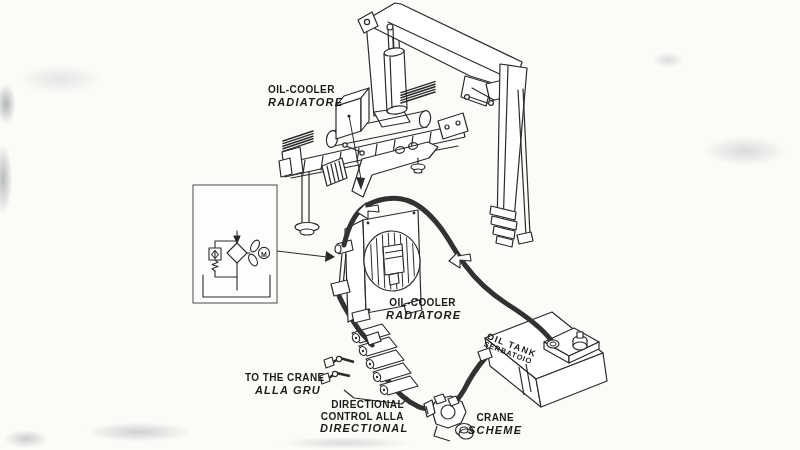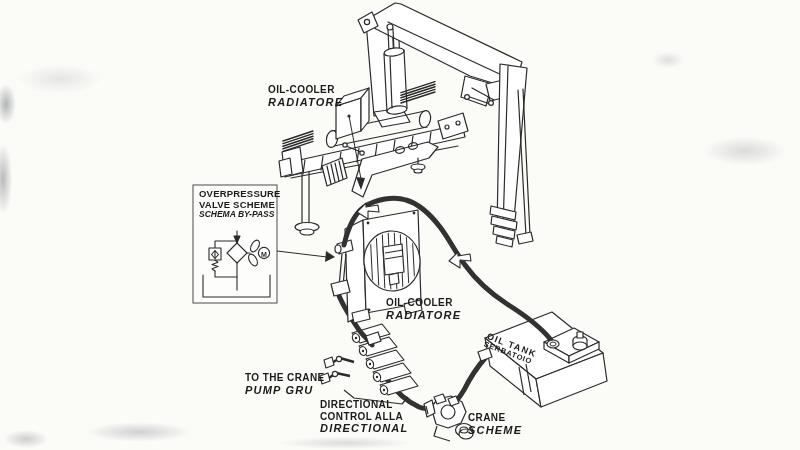--- a/index.html
+++ b/index.html
@@ -1,20 +1,20 @@
 <!DOCTYPE html>
 <html><head>
 <meta charset="utf-8">
 <style>
   html,body{margin:0;padding:0;background:#ffffff;}
   .stage{position:relative;width:800px;height:450px;background:#fbfbf8;overflow:hidden;
          font-family:"Liberation Sans",sans-serif;}
   .stage svg{position:absolute;left:0;top:0;}
   .smudge{position:absolute;pointer-events:none;}
-  .lbl{position:absolute;color:#1b1b1b;line-height:1.16;text-align:left;white-space:nowrap;}
+  .lbl{position:absolute;color:#1b1b1b;line-height:1.16;text-align:right;white-space:nowrap;}
   .lbl.left{text-align:left;}
   .en{font-weight:bold;}
   .it{font-weight:bold;font-style:italic;letter-spacing:1.2px;}
   .sz10{font-size:10px;letter-spacing:.4px;}
   .sz95{font-size:9.5px;letter-spacing:.2px;}
   .sz9{font-size:11px;}
   .sz85{font-size:8.5px;letter-spacing:0;}
   .tank-lbl{transform:rotate(21deg);transform-origin:left top;text-align:left;}
   .tank-lbl .l1{font-size:9px;font-weight:bold;letter-spacing:1.4px;}
   .tank-lbl .l2{font-size:7.5px;font-weight:bold;letter-spacing:.8px;}
@@ -281,34 +281,29 @@
 
     <polygon points="357,212 366,203 366,207 378,205 379,212 368,211 368,219" fill="#fff" stroke="#2b2b2b" stroke-width="1.1" stroke-linejoin="round"></polygon>
     <polygon points="449,261 458,252 458,256 470,254 471,261 460,260 460,268" fill="#fff" stroke="#2b2b2b" stroke-width="1.1" stroke-linejoin="round"></polygon>
   </svg>
 
   <div class="lbl" style="left:268px;top:84px;width:66px;">
     <div class="en sz10">OIL-COOLER</div>
     <div class="it sz9">RADIATORE</div>
   </div>
 
-  <div class="lbl left" style="left:199px;top:188px;width:74px;">
-    <div class="en sz95">OVERPRESSURE</div>
-    <div class="en sz95">VALVE SCHEME</div>
-    <div class="it sz85">SCHEMA BY-PASS</div>
-  </div>
 
   <div class="lbl" style="left:386px;top:297px;width:70px;">
     <div class="en sz10">OIL-COOLER</div>
     <div class="it sz9">RADIATORE</div>
   </div>
 
   <div class="lbl" style="left:245px;top:372px;width:76px;">
     <div class="en sz10">TO THE CRANE</div>
-    <div class="it sz9">PUMP GRU</div>
+    <div class="it sz9">ALLA GRU</div>
   </div>
 
   <div class="lbl" style="left:320px;top:399px;width:84px;">
     <div class="en sz10">DIRECTIONAL</div>
     <div class="en sz10">CONTROL ALLA</div>
     <div class="it sz9">DIRECTIONAL</div>
   </div>
 
   <div class="lbl tank-lbl" style="left:489px;top:331px;">
     <div class="l1">OIL TANK</div>

